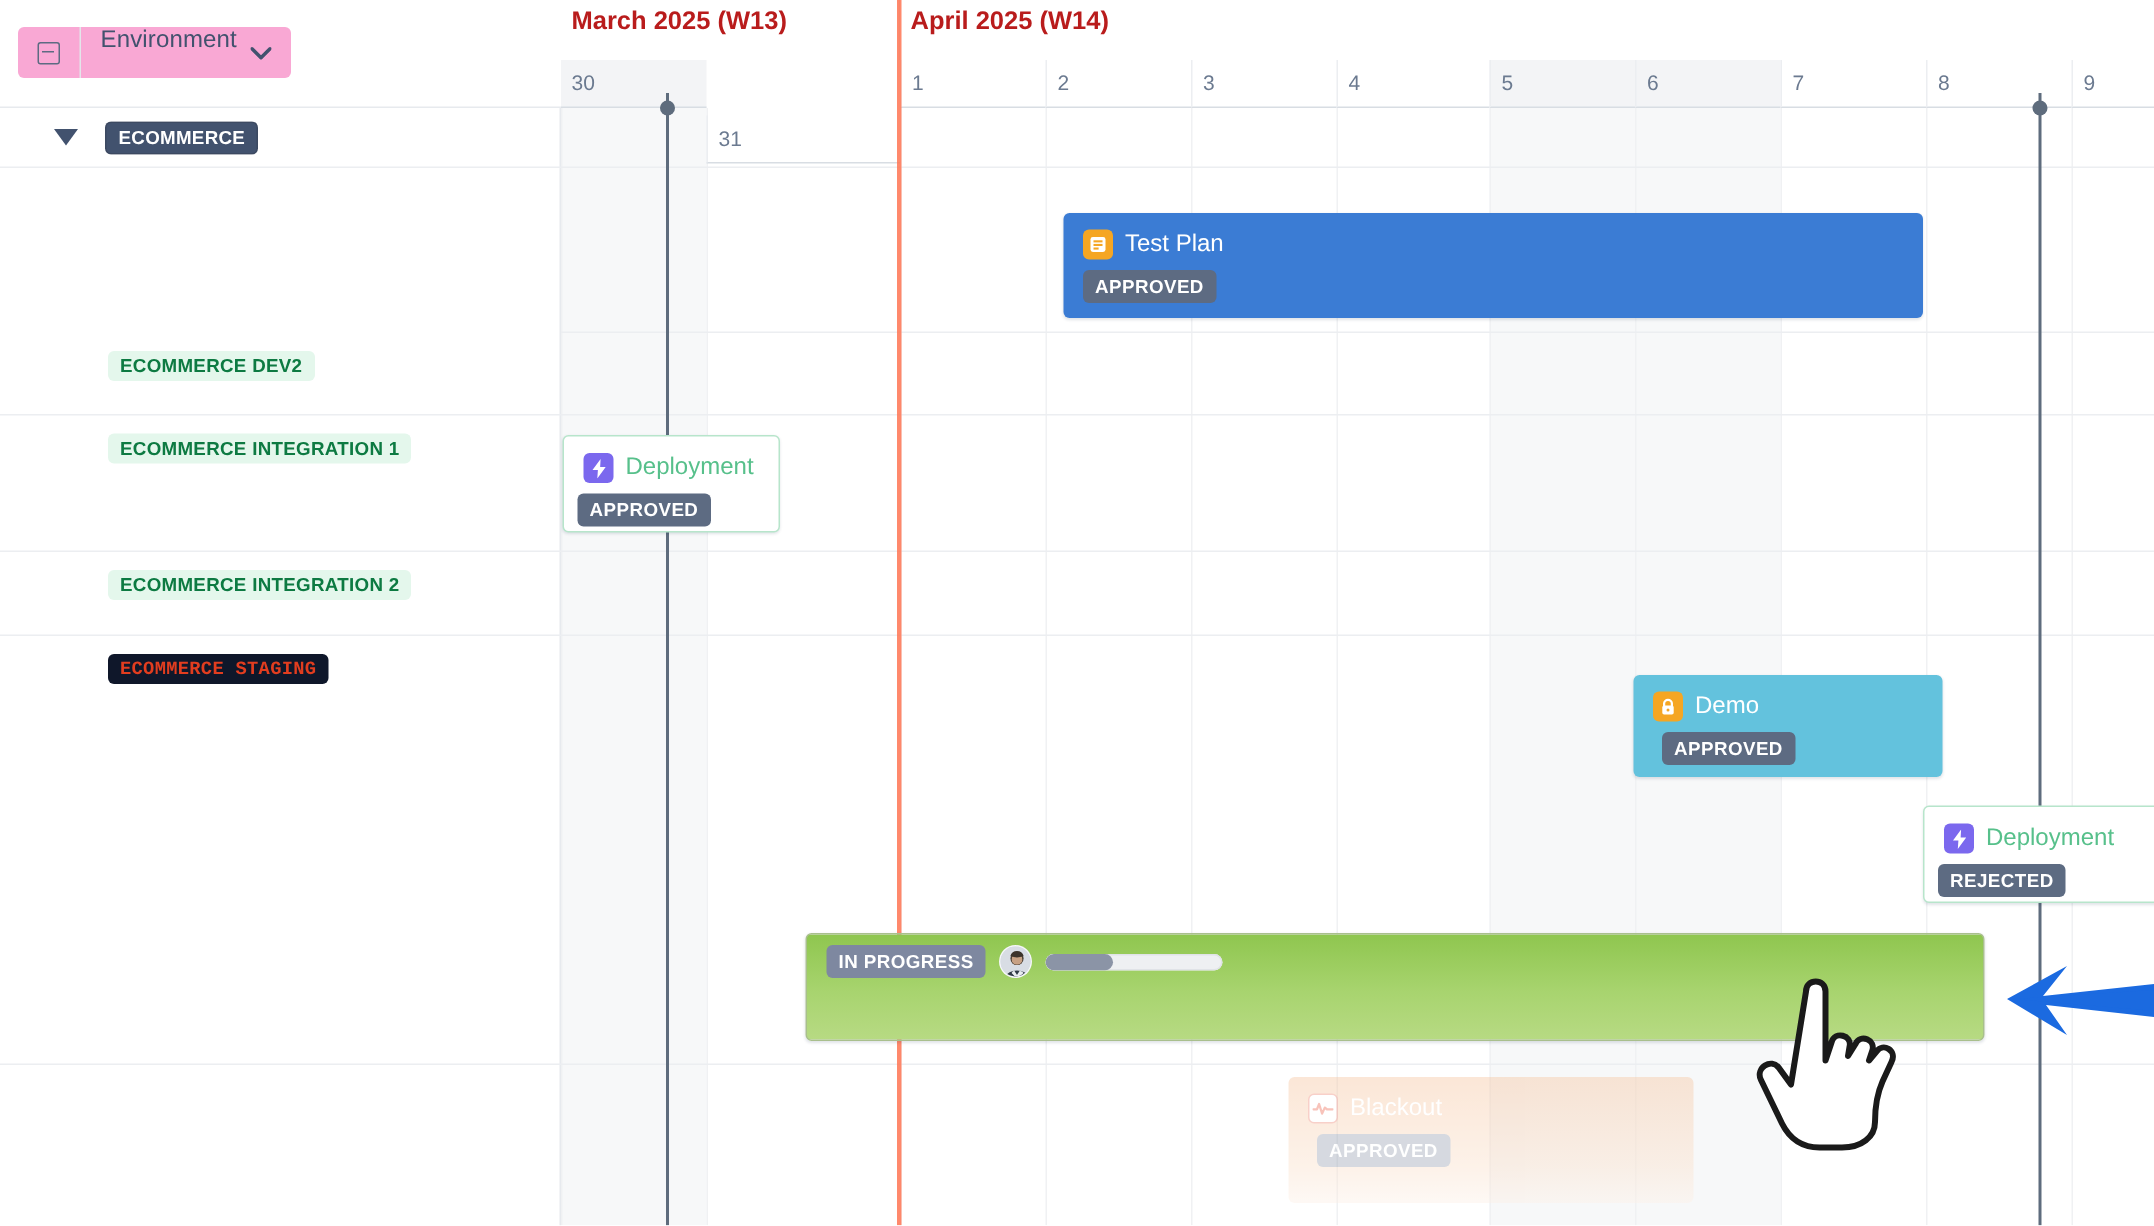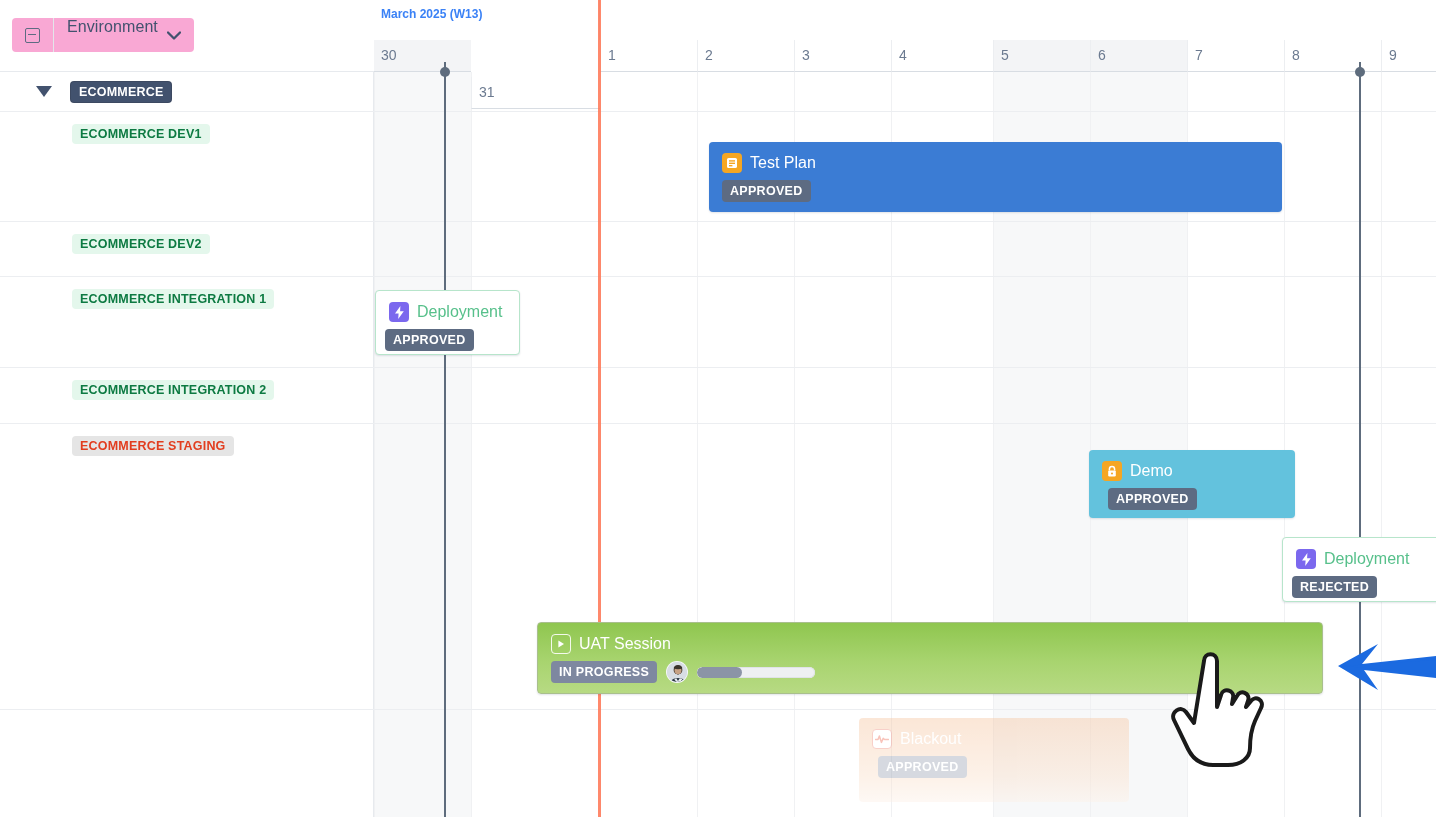--- a/index.html
+++ b/index.html
@@ -48,32 +48,32 @@
   .tri {
     width: 0; height: 0; border-left: 8px solid transparent; border-right: 8px solid transparent;
     border-top: 11px solid #42526e; margin-right: 18px;
   }
   .tag {
     display: inline-block; font-size: 12.5px; font-weight: bold; letter-spacing: .2px;
     padding: 3px 8px; border-radius: 4px; white-space: nowrap;
   }
   .tag-group { background:#42526e; color:#fff; border:1px solid #36405380; }
   .tag-green { background:#e4f7ec; color:#0d7a42; }
-  .tag-red   { background:#e5e5e5; color:#e23d1f; }
+  .tag-red   { background:#0f172a; color:#e23d1f;font-family:Liberation Mono, monospace; }
   .tag-faded { background:#f0f8f3; color:#b6d4c3; }
   .env-row { padding-left: 72px; padding-top: 12px; }
 
   
   .timeline {
     position: absolute; left: 374px; top: 0; width: 1062px; height: 817px; overflow: hidden;
   }
   .thead { position: absolute; left:0; top:0; width:1062px; height:72px; z-index:3; background:transparent; }
   .month {
-    position: absolute; top: 0; height: 40px; font-size: 12px; font-weight: bold;
-    color: #3b82f6; padding-left: 7px; line-height: 28px; white-space: nowrap;
+    position: absolute; top: 0; height: 40px; font-size: 17px; font-weight: bold;
+    color: #b91c1c; padding-left: 7px; line-height: 28px; white-space: nowrap;
   }
   .month-sep { position:absolute; top:0; width:1px; height:40px; background:#dfe3e8; }
   .daycell {
     position: absolute; top: 40px; height: 32px;
     font-size: 14px; color: #6b7a90; padding-left: 7px; line-height: 30px;
     border-left: 1px solid #eceef1; border-bottom: 1px solid #d8dde3;
   }
   .daycell.wk { background: #f3f4f6; }
   .daycell.first { border-left: none; }
 
@@ -155,23 +155,20 @@
             </svg>
         </span>
       </div>
     </div>
 
     <div class="srow group-row" style="top:72px;height:40px;padding-left:36px;">
       <span class="tri"></span>
       <span class="tag tag-group">ECOMMERCE</span>
     </div>
 
-    <div class="srow env-row" style="top:112px;height:110px;">
-      <span class="tag tag-green">ECOMMERCE DEV1</span>
-    </div>
     <div class="srow env-row" style="top:222px;height:55px;">
       <span class="tag tag-green">ECOMMERCE DEV2</span>
     </div>
     <div class="srow env-row" style="top:277px;height:91px;">
       <span class="tag tag-green">ECOMMERCE INTEGRATION 1</span>
     </div>
     <div class="srow env-row" style="top:368px;height:56px;">
       <span class="tag tag-green">ECOMMERCE INTEGRATION 2</span>
     </div>
     <div class="srow env-row" style="top:424px;height:286px;">
@@ -196,20 +193,21 @@
     <div class="rowline" style="top:111px;"></div>
     <div class="rowline" style="top:221px;"></div>
     <div class="rowline" style="top:276px;"></div>
     <div class="rowline" style="top:367px;"></div>
     <div class="rowline" style="top:423px;"></div>
     <div class="rowline" style="top:709px;"></div>
 
     <div class="thead">
       <div class="month" style="left:0px;width:226px;">March 2025 (W13)</div>
       <div class="month-sep" style="left:225px;"></div>
+      <div class="month" style="left:226px;width:836px;">April 2025 (W14)</div>
 
       <div class="daycell wk first" style="left:0px;width:97px;">30</div>
       <div class="daycell" style="left:97px;width:129px;margin-top:37px;">31</div>
       <div class="daycell" style="left:226px;width:97px;">1</div>
       <div class="daycell" style="left:323px;width:97px;">2</div>
       <div class="daycell" style="left:420px;width:97px;">3</div>
       <div class="daycell" style="left:517px;width:102px;">4</div>
       <div class="daycell wk" style="left:619px;width:97px;">5</div>
       <div class="daycell wk" style="left:716px;width:97px;">6</div>
       <div class="daycell" style="left:813px;width:97px;">7</div>
@@ -279,28 +277,20 @@
             </svg>
         </span>
         <span>Deployment</span>
       </div>
       <div class="bar-sub" style="padding-left:9px;">
         <span class="badge">REJECTED</span>
       </div>
     </div>
 
     <div class="bar bar-green" style="left:163px;top:622px;width:786px;height:72px;">
-      <div class="bar-title">
-        <span class="icon-sq" style="background:transparent;border:1.8px solid #ffffffe0;border-radius:4px;">
-          <svg width="10" height="10" viewBox="0 0 10 10">
-              <path d="M2.4 1.6 L8 5 L2.4 8.4 Z" fill="#fff"></path>
-            </svg>
-        </span>
-        <span>UAT Session</span>
-      </div>
       <div class="bar-sub">
         <span class="badge" style="background:#7e88a0;">IN PROGRESS</span>
         <span class="avatar">
           <svg width="22" height="22" viewBox="0 0 22 22">
             <rect width="22" height="22" fill="#d8dde4"></rect>
             <circle cx="11" cy="8" r="4.4" fill="#4a4036"></circle>
             <circle cx="11" cy="8.6" r="3.6" fill="#c9a徴8c"></circle>
             <circle cx="11" cy="8.6" r="3.6" fill="#c7a184"></circle>
             <path d="M6.6 6.2 a4.6 4.6 0 0 1 8.8 0 q-4.4 2.1 -8.8 0 z" fill="#3b332b"></path>
             <path d="M2.6 22 q1.4 -6 8.4 -6 q7 0 8.4 6 z" fill="#2f3a47"></path>

